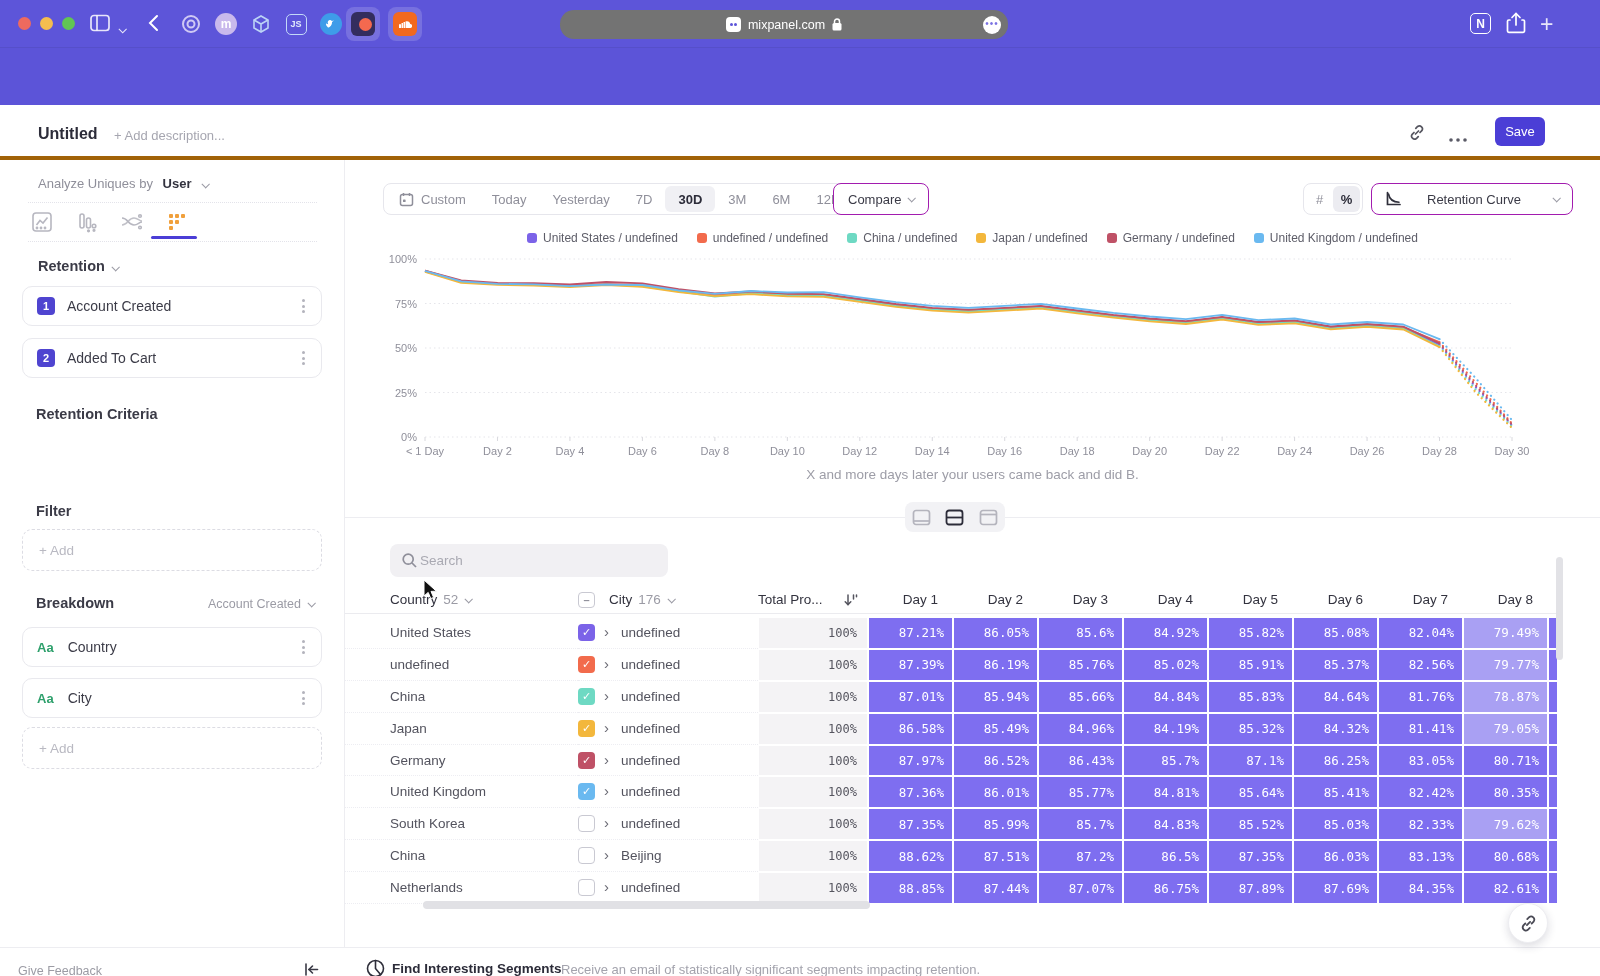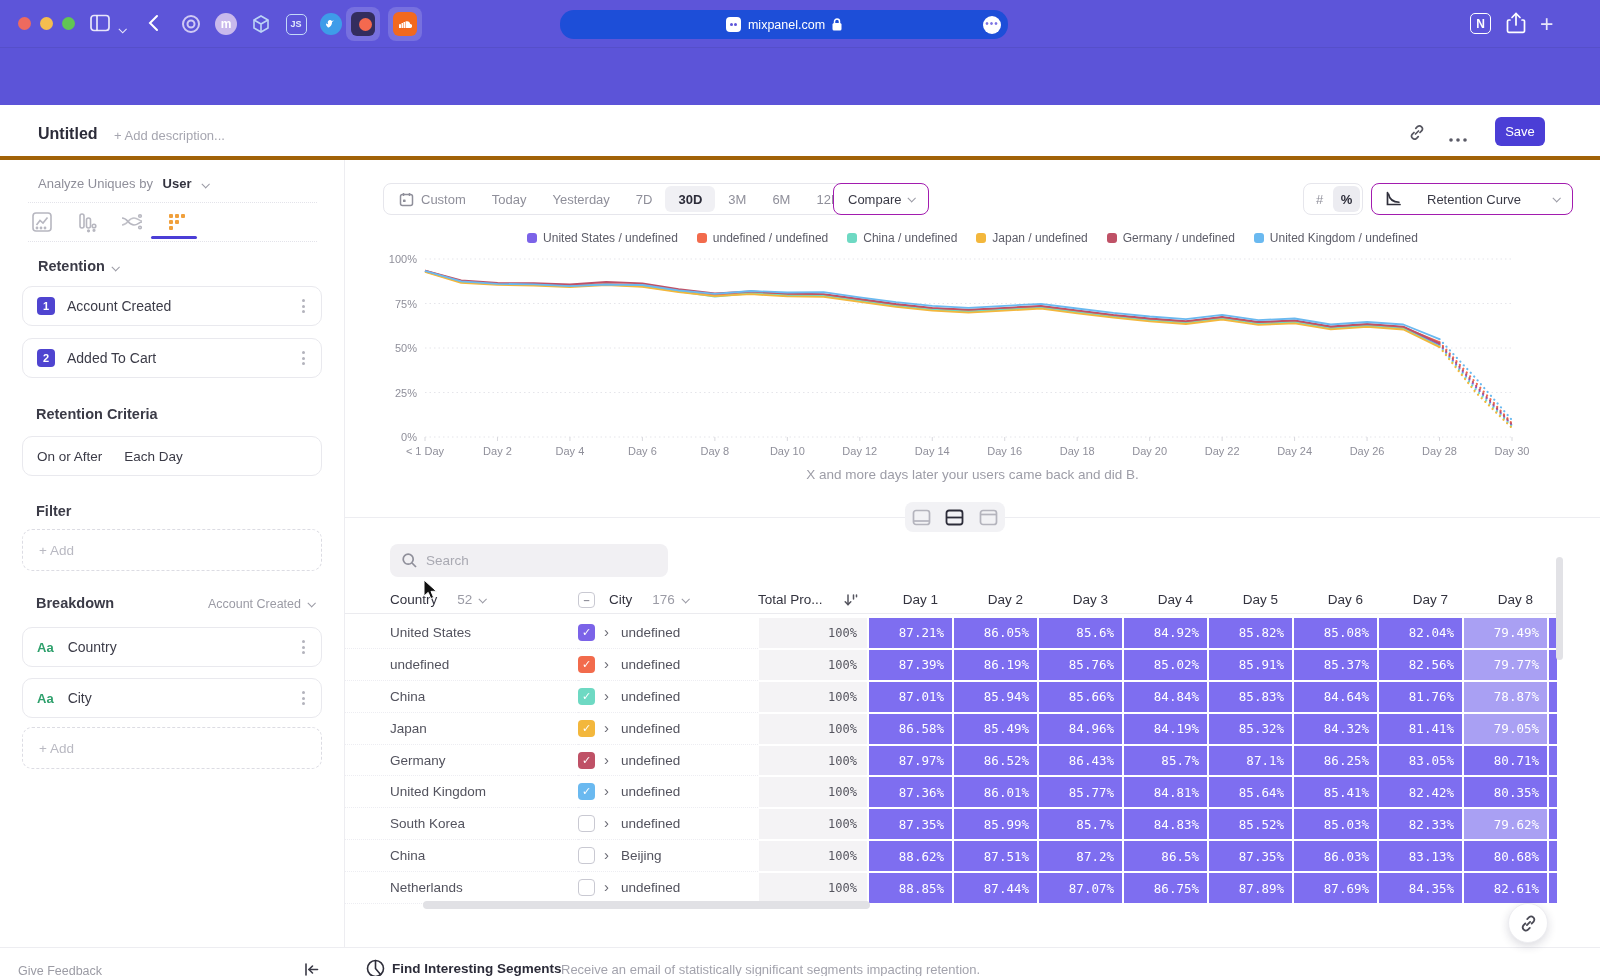--- a/index.html
+++ b/index.html
@@ -10,21 +10,21 @@
     color:#2f2f3b; font-size:13px;
   }
   .abs { position:absolute; }
 
   
   .chrome { position:absolute; left:0; top:0; width:1600px; height:48px; background:#5d55d9; border-bottom:1px solid rgba(0,0,0,0.07); }
   .tl { position:absolute; top:17px; width:13px; height:13px; border-radius:50%; }
   .chrome-icn { position:absolute; color:rgba(255,255,255,0.85); }
   .fav { position:absolute; top:11px; width:26px; height:26px; display:flex; align-items:center; justify-content:center; }
   .fav-bg { position:absolute; top:7px; width:34px; height:34px; border-radius:8px; background:rgba(255,255,255,0.16); display:flex; align-items:center; justify-content:center; }
-  .urlpill { position:absolute; left:560px; top:10px; width:448px; height:29px; border-radius:14px; background:#1d4ed8; display:flex; align-items:center; justify-content:center; gap:7px; color:#ffffff; font-size:12.5px; }
+  .urlpill { position:absolute; left:560px; top:10px; width:448px; height:29px; border-radius:14px; background:#737373; display:flex; align-items:center; justify-content:center; gap:7px; color:#ffffff; font-size:12.5px; }
   .url-badge { width:15px; height:15px; border-radius:4px; background:#ffffff; display:flex; align-items:center; justify-content:center; }
   .url-badge i { width:3px; height:3px; border-radius:50%; background:#5d55d9; display:inline-block; margin:0 0.5px; }
   .url-more { position:absolute; right:7px; top:5.5px; width:18px; height:18px; border-radius:50%; background:#ffffff; color:#7a72e2; font-size:10px; line-height:16px; text-align:center; letter-spacing:1px; }
 
   
   .nav { position:absolute; left:0; top:48px; width:1600px; height:57px; background:#5c54d8; }
   .logo-dots { position:absolute; left:22px; top:72px; display:flex; align-items:flex-end; gap:4px; }
   .logo-dots i { background:#fff; border-radius:50%; display:inline-block; }
   .nav-menu { position:absolute; left:75px; top:66px; display:flex; gap:32px; }
   .nav-item { color:#ffffff; font-size:13.5px; font-weight:500; display:flex; align-items:center; cursor:default; }
@@ -80,31 +80,31 @@
   .lg-sw { width:10px; height:10px; border-radius:3px; }
   #chart-svg { position:absolute; left:380px; top:250px; overflow:visible; }
   .chart-caption { position:absolute; left:345px; top:467px; width:1255px; text-align:center; font-size:13.5px; color:#9d9da7; }
 
   
   .sec-divider { position:absolute; left:345px; top:517px; width:1255px; border-top:1px solid #ededf1; }
   .view-toggles { position:absolute; left:905px; top:502px; width:100px; height:30px; background:#f2f2f5; border-radius:8px; display:flex; align-items:center; justify-content:space-around; }
   .vt { display:flex; align-items:center; justify-content:center; width:28px; height:26px; }
 
   
-  .tbl-search { position:absolute; left:390px; top:544px; width:278px; height:33px; background:#f1f0f3; border-radius:8px; display:flex; align-items:center; padding:0 12px; gap:9px; }
+  .tbl-search { position:absolute; left:390px; top:544px; width:278px; height:33px; background:#f1f0f3; border-radius:8px; display:flex; align-items:center; padding:0 12px; gap:3px; }
   .tbl-search input { border:none; outline:none; background:transparent; font-family:inherit; font-size:13.5px; color:#3a3a46; width:200px; }
   .tbl-search input::placeholder { color:#a9a9b2; }
 
   .tgrid { display:grid; grid-template-columns:233px 180px 110px repeat(8,85px) 10px; }
   .thead { position:absolute; left:345px; top:586px; width:1213px; height:28px; border-bottom:1px solid #ebebef; align-items:center; font-size:13.5px; color:#33333f; }
   .th-country { padding-left:45px; display:flex; align-items:center; }
   .th-city { display:flex; align-items:center; }
   .th-total { display:flex; align-items:center; justify-content:space-between; padding-right:10px; }
   .th-day { text-align:right; padding-right:15px; }
-  .count { color:#9b9ba5; margin-left:20px; font-weight:400; }
+  .count { color:#9b9ba5; margin-left:6px; font-weight:400; }
   .gray-chev { color:#9b9ba5; }
 
   .trows { position:absolute; left:345px; top:617px; width:1213px; }
   .trow { height:31.9px; }
   .tc { display:flex; align-items:center; font-size:13.5px; color:#53535e; }
   .tc.country { padding-left:45px; border-bottom:1px dotted #ededf2; }
   .tc.citycell { gap:0; border-bottom:1px dotted #ededf2; }
   .mono { font-family:"DejaVu Sans Mono", monospace; }
   .tc.total { background:#f4f3f5; border:1px solid #fff; justify-content:flex-end; padding-right:10px; font-size:12px; color:#55555f; }
   .tc.day { background:#7e6ef0; border:1px solid #fff; justify-content:flex-end; padding-right:8px; font-size:12.5px; color:#ffffff; }
@@ -353,24 +353,20 @@
     <span class="step-badge">2</span>
     <span class="lbl">Added To Cart</span>
     <span class="kebab">
         <i></i>
         <i></i>
         <i></i>
       </span>
   </div>
 
   <div class="sb-h" style="position:absolute;left:36px;top:246px">Retention Criteria</div>
-  <div class="sb-card" style="top:276px">
-    <span style="font-size:13.5px;color:#3b3b47">On or After</span>
-    <span style="font-size:13.5px;color:#3b3b47;margin-left:22px">Each Day</span>
-  </div>
 
   <div class="sb-h" style="position:absolute;left:36px;top:343px">Filter</div>
   <div class="dash-add" style="top:369px">
     <span>+ Add</span>
   </div>
 
   <div class="sb-h" style="position:absolute;left:36px;top:435px">Breakdown</div>
   <div class="bd-event" style="top:437px">
     <span>Account Created</span>
       <span class="chev"></span>

